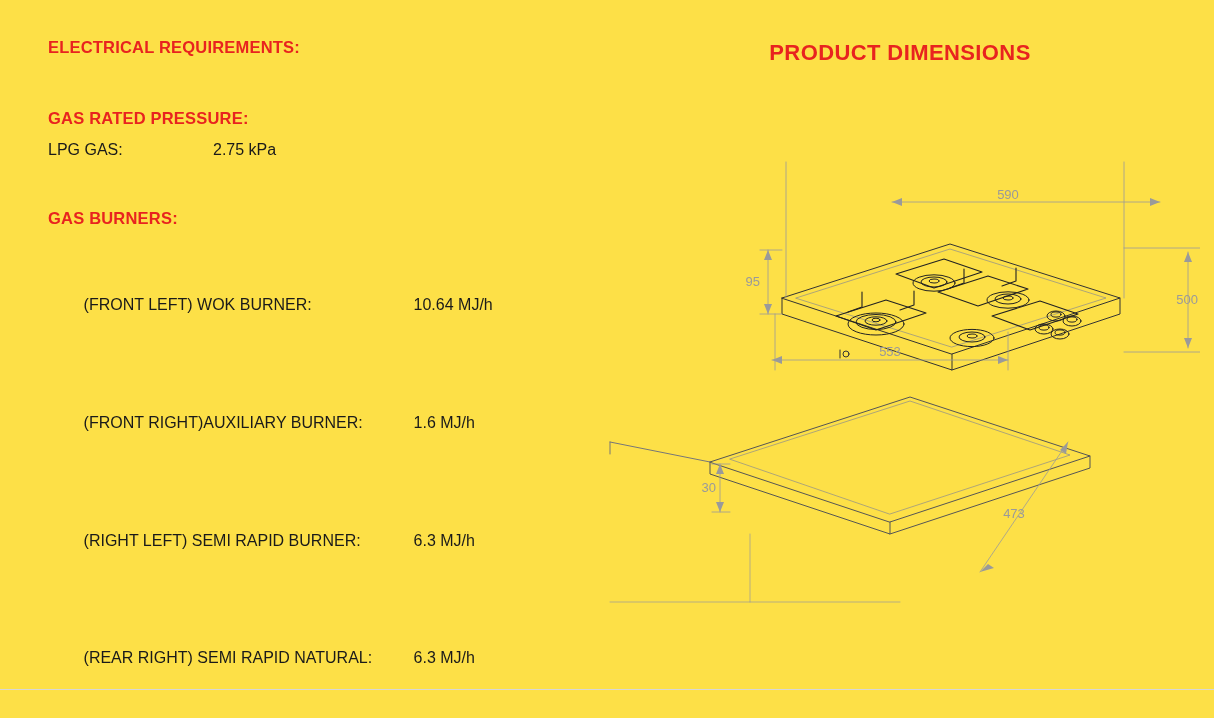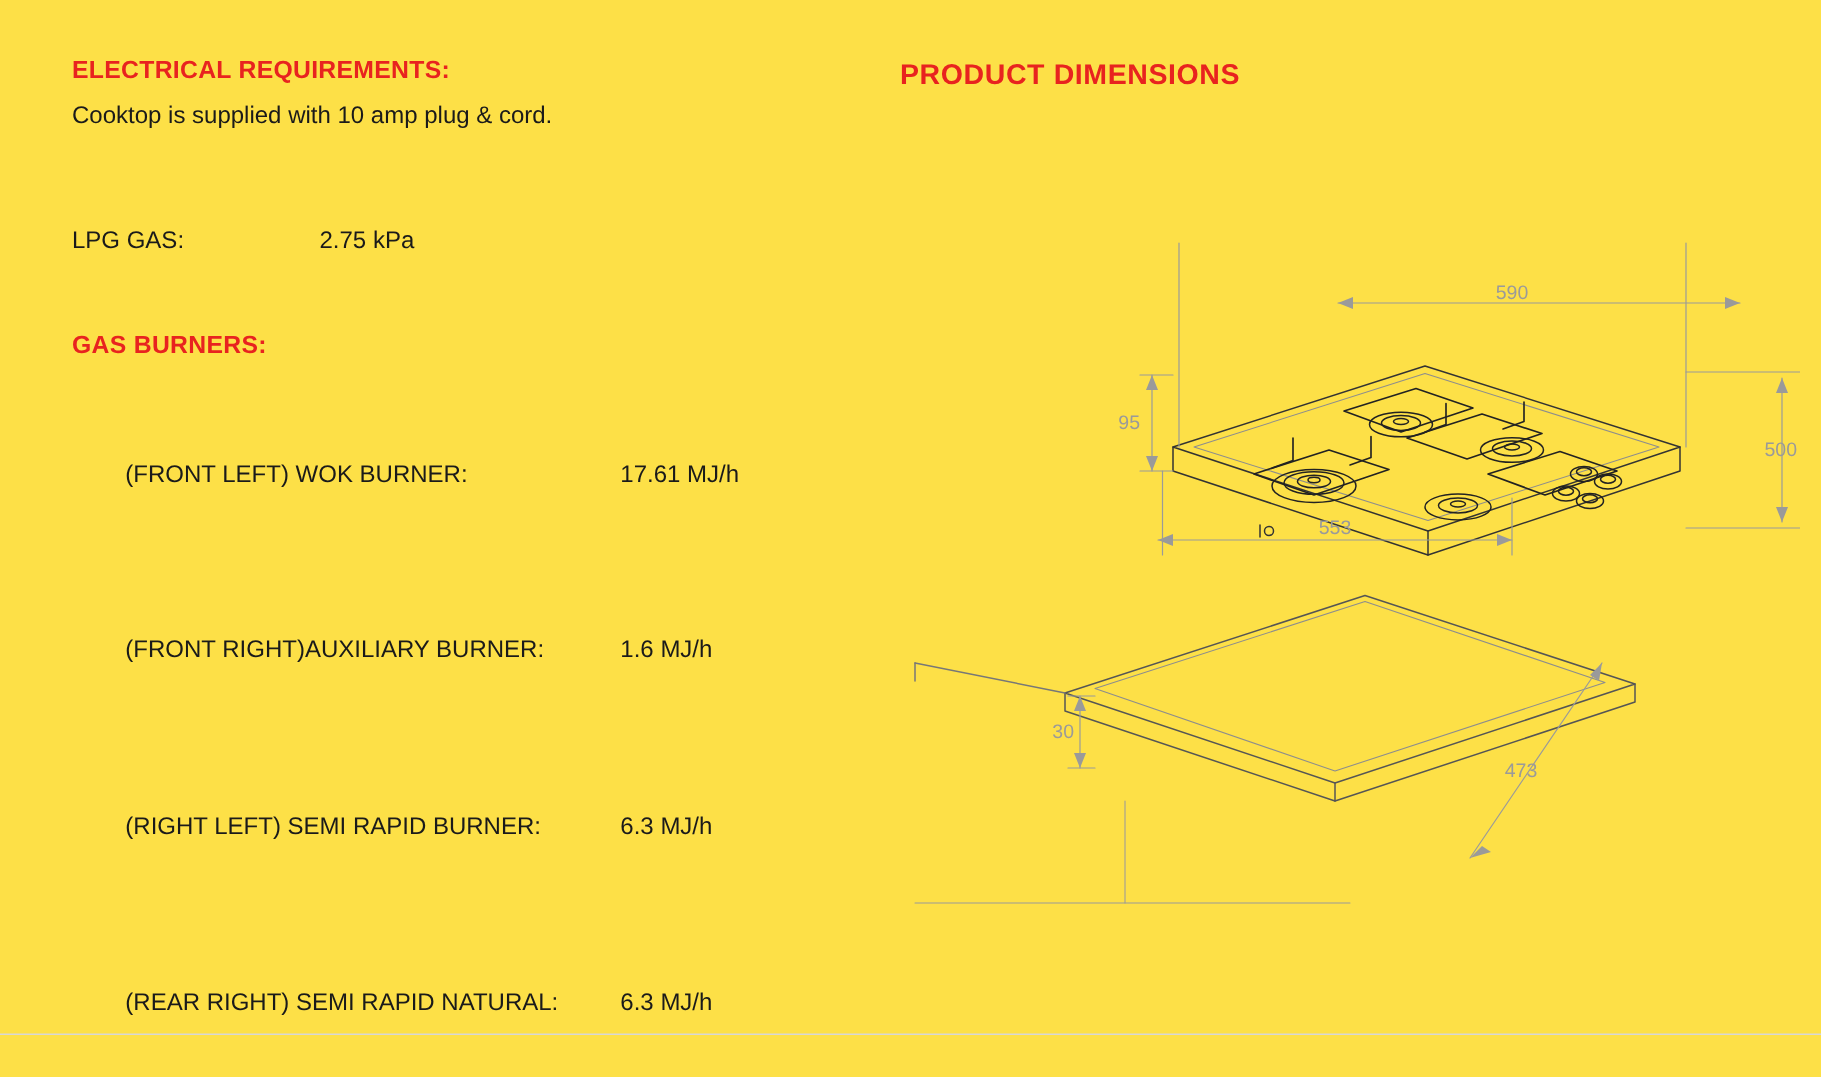--- a/index.html
+++ b/index.html
@@ -75,23 +75,24 @@
     left: 600px;
     top: 32px;
     width: 600px;
     height: 640px;
   }
   .dim-title {
     position: absolute;
     left: 0;
     top: 8px;
     width: 600px;
+    text-align: center;
     color: #e8231f;
     font-weight: bold;
-    font-size: 19px;
+    font-size: 22px;
     letter-spacing: 0.4px;
   }
   .draw-wrap {
     position: absolute;
     left: 0;
     top: 70px;
     width: 600px;
     height: 580px;
   }
   svg { display: block; }
@@ -114,37 +115,37 @@
 </style>
 </head>
 <body>
 
 <div class="page">
 
   <div class="spec-col">
 
     <div class="block">
       <div class="sec-title">ELECTRICAL REQUIREMENTS:</div>
-      <div class="sec-line">Cooktop is supplied with 10 amp plug &amp; cord.</div>
     </div>
 
     <div style="height:26px"></div>
 
     <div class="block">
+      <div class="sec-title">GAS RATED PRESSURE:</div>
       <div class="kv">
         <span class="k">LPG GAS:</span><span class="v">2.75 kPa</span>
       </div>
     </div>
 
     <div style="height:18px"></div>
 
     <div class="block">
       <div class="sec-title">GAS BURNERS:</div>
       <div class="burner">
-        <span class="bk">(FRONT LEFT) WOK BURNER:</span><span>17.61 MJ/h</span>
+        <span class="bk">(FRONT LEFT) WOK BURNER:</span><span>10.64 MJ/h</span>
       </div>
       <div class="burner">
         <span class="bk">(FRONT RIGHT)AUXILIARY BURNER:</span><span>1.6 MJ/h</span>
       </div>
       <div class="burner">
         <span class="bk">(RIGHT LEFT) SEMI RAPID BURNER:</span><span>6.3 MJ/h</span>
       </div>
       <div class="burner">
         <span class="bk">(REAR RIGHT) SEMI RAPID NATURAL:</span><span>6.3 MJ/h</span>
       </div>

